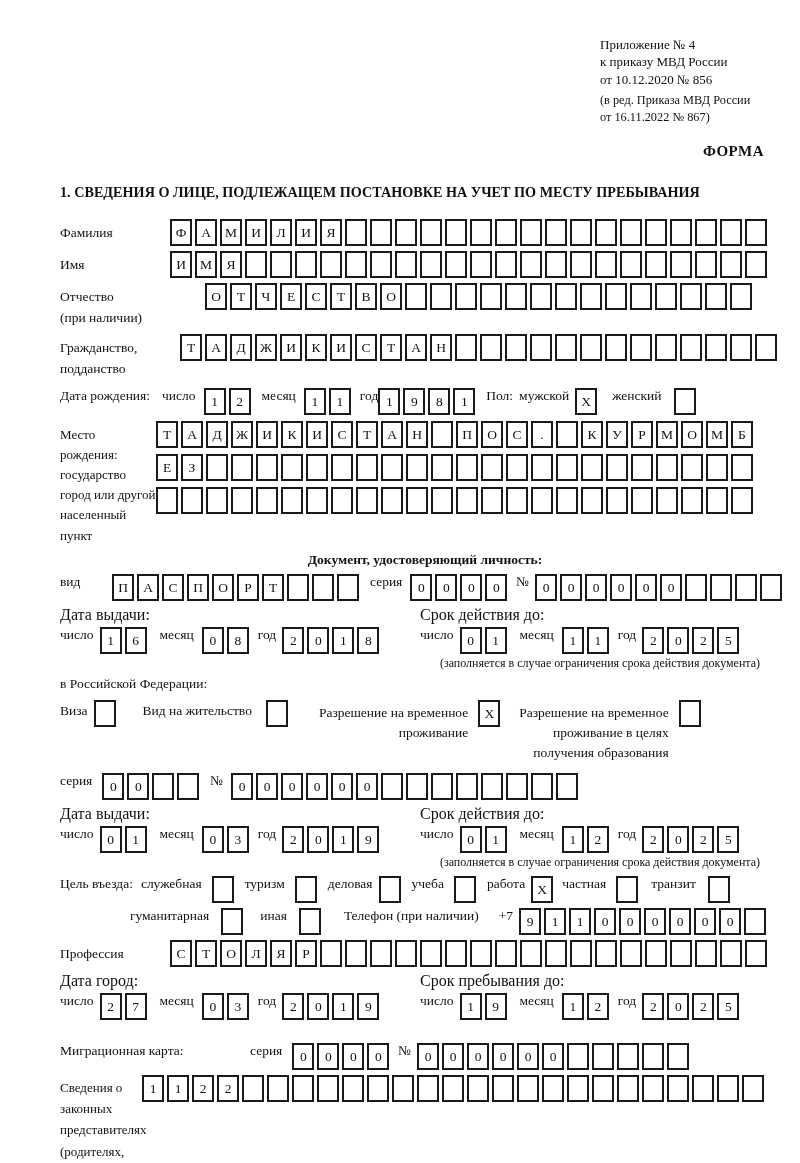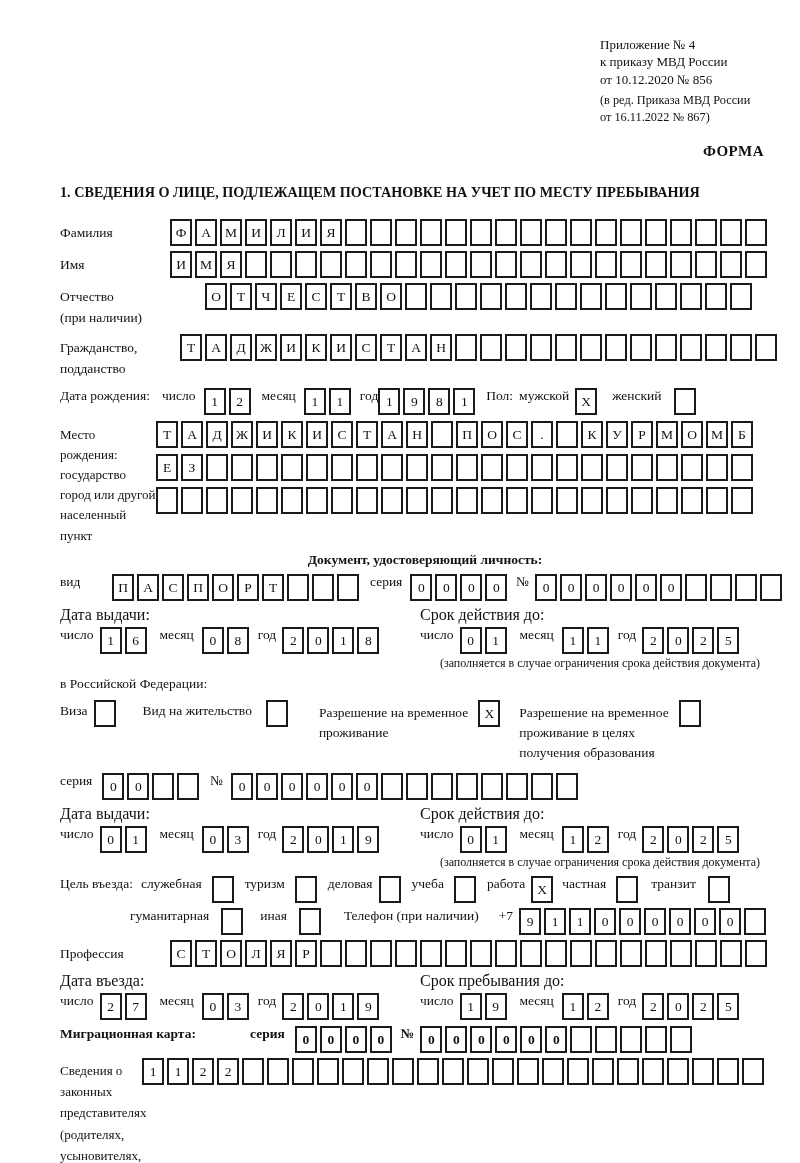--- a/index.html
+++ b/index.html
@@ -25,21 +25,21 @@
   .dochead{text-align:center;font-weight:bold;font-size:13.5px;margin:6px 0 6px 0;}
   .dg{display:flex;margin-bottom:2px;}
   .dg-col{display:flex;flex-direction:column;flex:0 0 auto;}
   .dg-left{width:340px;}
   .dg-right{width:360px;margin-left:20px;}
   .dg-head{text-align:left;font-size:16px;margin-bottom:3px;}
   .dg-note{font-size:12px;text-align:center;white-space:nowrap;margin-top:2px;}
   .plain{font-size:13.5px;line-height:1.7;}
   .permit-row{display:flex;align-items:flex-start;font-size:13.5px;margin:4px 0 10px 0;}
   .plbl{padding-top:3px;}
-  .clab{text-align:left;line-height:1.5;}
+  .clab{text-align:right;line-height:1.5;}
   .guard{display:flex;margin-top:2px;}
   .guard-lbl{width:82px;flex:0 0 auto;font-size:13px;line-height:1.62;padding-top:2px;}
   .grows{display:flex;flex-direction:column;}
   .grows .boxes{margin-bottom:6px;}
 </style>
 </head>
 <body>
 
 <div class="page">
 
@@ -530,21 +530,21 @@
         <span class="box"></span>
         <span class="box"></span>
         <span class="box"></span>
         <span class="box"></span>
         <span class="box"></span>
       </div>
   </div>
 
   <div class="dg" style="margin-top:4px;">
     <div class="dg-col dg-left">
-      <div class="dg-head">Дата въезда:</div>
+      <div class="dg-head">Дата город:</div>
       <div class="irow" style="margin-bottom:0;">
         <span>число</span>
         <span class="boxes ml6">
             <span class="box">2</span>
             <span class="box">7</span>
           </span>
         <span class="ml10">месяц</span>
         <span class="boxes ml8">
             <span class="box">0</span>
             <span class="box">3</span>
@@ -575,21 +575,21 @@
         <span class="boxes ml6">
             <span class="box">2</span>
             <span class="box">0</span>
             <span class="box">2</span>
             <span class="box">5</span>
           </span>
       </div>
     </div>
   </div>
 
-  <div class="irow" style="margin-top:6px;font-weight:bold;">
+  <div class="irow" style="margin-top:23px;">
     <span class="w190">Миграционная карта:</span>
     <span>серия</span>
     <span class="boxes ml10">
         <span class="box">0</span>
         <span class="box">0</span>
         <span class="box">0</span>
         <span class="box">0</span>
       </span>
     <span class="ml6">№</span>
     <span class="boxes ml6">

